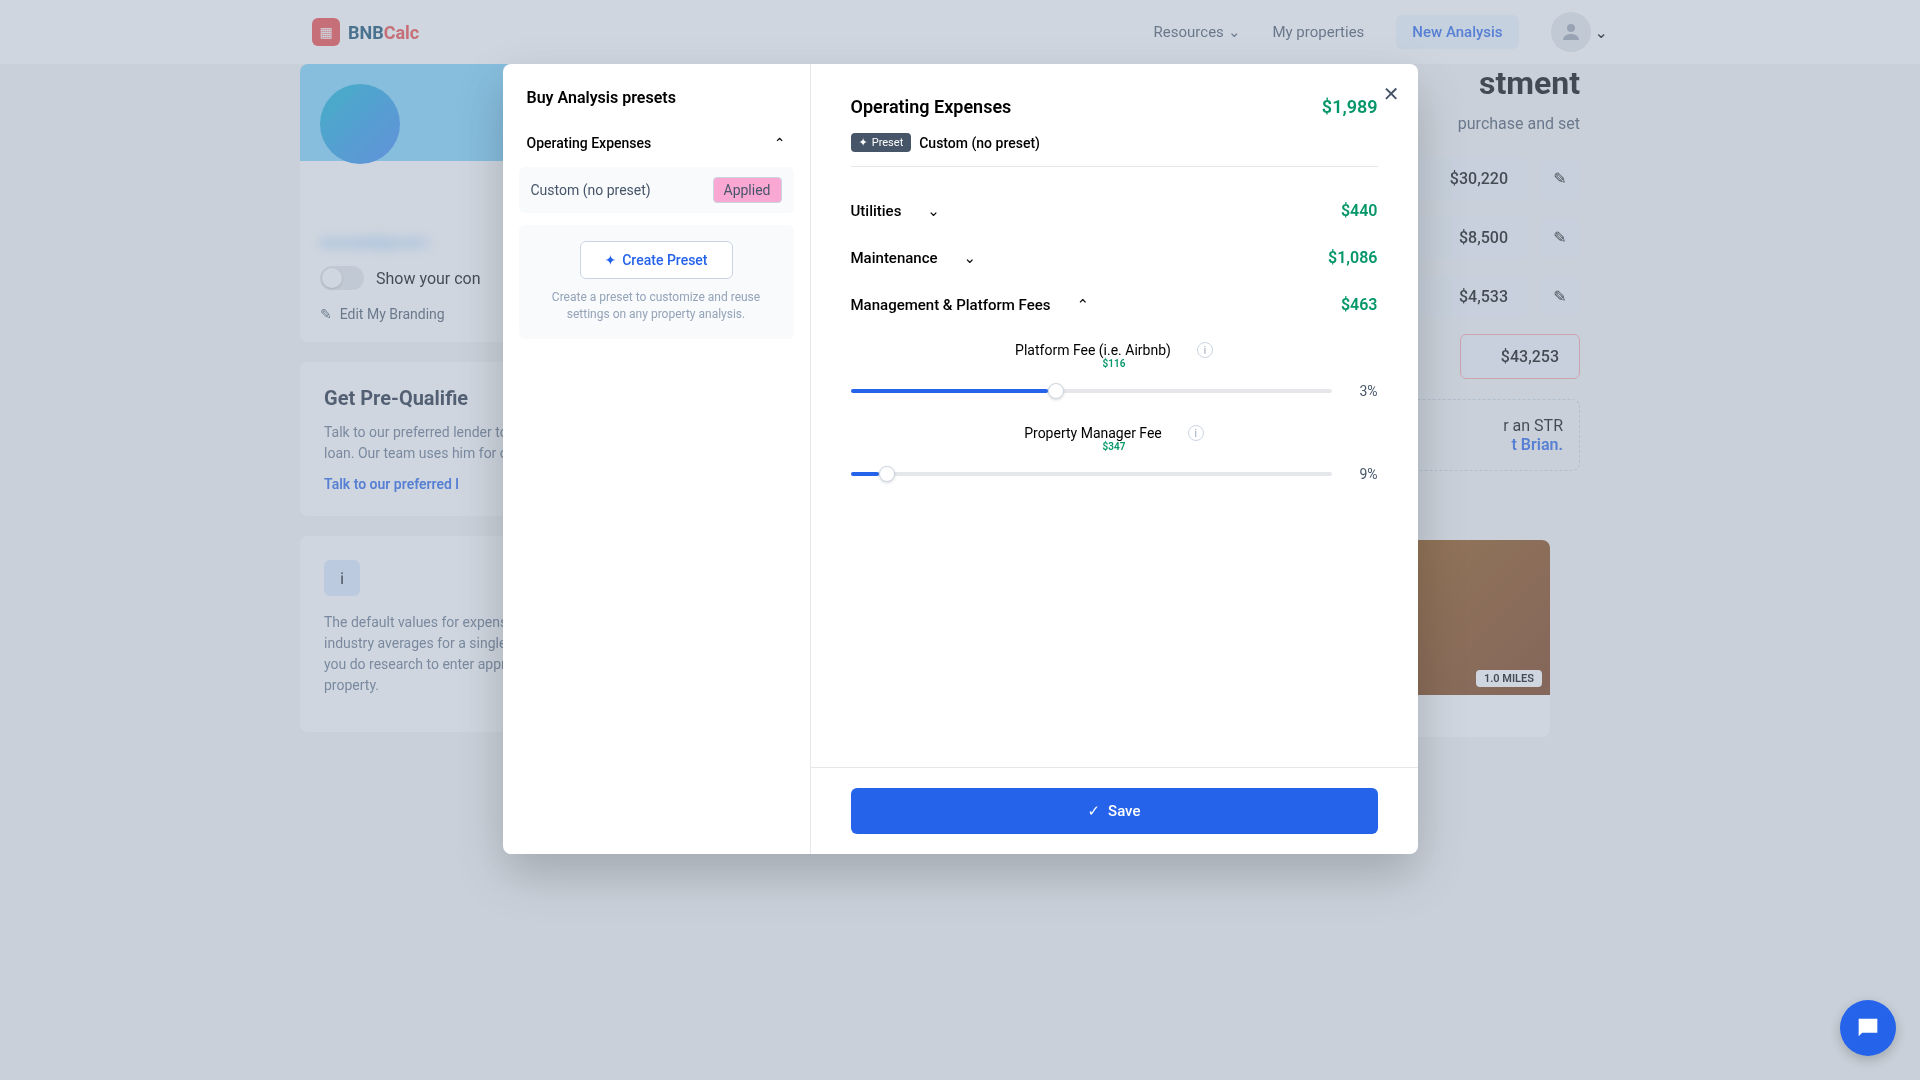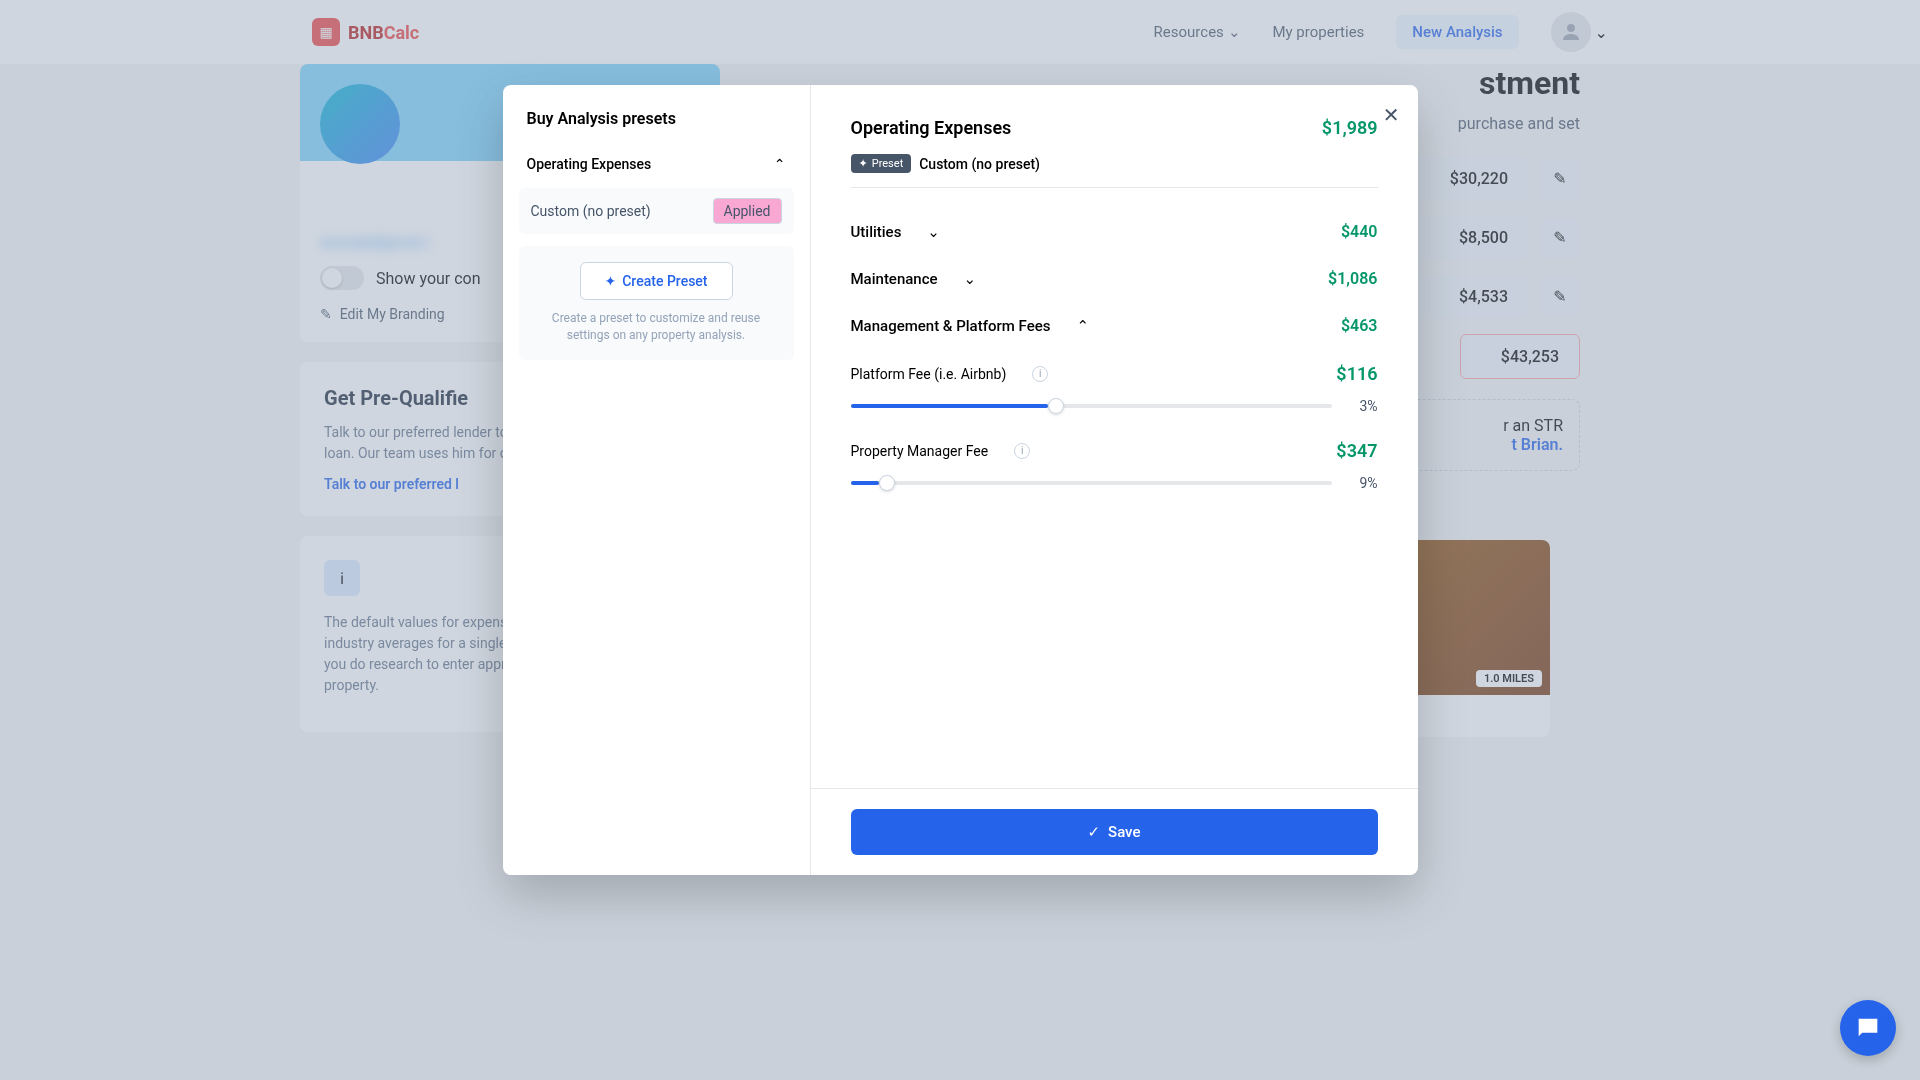--- a/index.html
+++ b/index.html
@@ -3,21 +3,21 @@
 <meta charset="utf-8">
 <style>
 * { margin: 0; padding: 0; box-sizing: border-box; font-family: -apple-system, BlinkMacSystemFont, 'Segoe UI', Roboto, sans-serif; }
 body { background: #f5f5f5; width: 1920px; height: 1080px; overflow: hidden; position: relative; }
 
 
 .header { background: #fff; height: 64px; display: flex; align-items: center; padding: 0 32px; justify-content: space-between; }
 .logo { display: flex; align-items: center; gap: 8px; margin-left: 280px; }
 .logo-icon { width: 28px; height: 28px; background: #ef4444; border-radius: 6px; display: flex; align-items: center; justify-content: center; color: #fff; font-size: 14px; }
 .logo-text { font-weight: 700; font-size: 18px; }
-.logo-text .bnb { color: #b91c1c; }
+.logo-text .bnb { color: #0c4a6e; }
 .logo-text .calc { color: #ef4444; }
 .nav-right { display: flex; align-items: center; gap: 32px; margin-right: 280px; }
 .nav-link { color: #475569; font-size: 15px; text-decoration: none; display: flex; align-items: center; gap: 4px; }
 .btn-new { background: #eff6ff; color: #2563eb; padding: 8px 16px; border-radius: 6px; font-size: 15px; font-weight: 500; border: none; }
 .avatar { width: 40px; height: 40px; border-radius: 50%; background: #e5e7eb; display: flex; align-items: center; justify-content: center; }
 .avatar svg { width: 24px; height: 24px; fill: #9ca3af; }
 
 
 .bg-content { padding: 0 300px; display: flex; gap: 60px; margin-top: 0; }
 .left-col { width: 420px; }
@@ -46,21 +46,21 @@
 .comp-grid { display: flex; gap: 20px; }
 .comp-card { background: #fff; border-radius: 8px; overflow: hidden; width: 375px; }
 .comp-img { width: 100%; height: 155px; background: linear-gradient(135deg, #8b7355, #5d4e37); position: relative; }
 .comp-badge { position: absolute; bottom: 8px; left: 8px; background: #fecaca; color: #dc2626; width: 24px; height: 24px; border-radius: 4px; display: flex; align-items: center; justify-content: center; font-weight: 700; font-size: 12px; }
 .comp-badge.b { background: #dbeafe; color: #2563eb; }
 .comp-dist { position: absolute; bottom: 8px; right: 8px; background: #fff; padding: 2px 8px; border-radius: 4px; font-size: 11px; font-weight: 600; }
 .comp-info { padding: 12px; font-size: 15px; color: #475569; }
 
 
 .overlay { position: fixed; inset: 0; background: rgba(148, 163, 184, 0.45); display: flex; align-items: flex-start; justify-content: center; padding-top: 64px; }
-.modal { background: #fff; border-radius: 8px; width: 915px; height: 790px; display: flex; overflow: hidden; box-shadow: 0 20px 50px rgba(0,0,0,0.2); margin-top: 21px; }
+.modal { background: #fff; border-radius: 8px; width: 915px; height: 790px; display: flex; overflow: hidden; box-shadow: 0 20px 50px rgba(0,0,0,0.2); }
 .modal-left { width: 308px; border-right: 1px solid #e5e7eb; padding: 24px 16px; }
 .modal-left h4 { font-size: 16px; font-weight: 600; margin-bottom: 20px; padding-left: 8px; }
 .preset-section { display: flex; justify-content: space-between; align-items: center; padding: 8px; font-size: 14px; font-weight: 500; cursor: pointer; }
 .preset-item { display: flex; justify-content: space-between; align-items: center; padding: 10px 12px; background: #f8fafc; border-radius: 6px; margin-top: 8px; }
 .preset-item span { font-size: 14px; color: #475569; }
 .applied-badge { background: #f9a8d4; border: 1px solid #cbd5e1; color: #94a3b8; font-size: 11px; padding: 4px 10px; border-radius: 4px; }
 .create-box { background: #f8fafc; border-radius: 6px; padding: 16px; margin-top: 12px; text-align: center; }
 .btn-create { background: #fff; border: 1px solid #cbd5e1; color: #2563eb; padding: 10px 24px; border-radius: 6px; font-size: 14px; font-weight: 500; display: inline-flex; align-items: center; gap: 6px; }
 .create-box p { font-size: 12px; color: #94a3b8; margin-top: 10px; line-height: 1.4; }
 
@@ -73,23 +73,23 @@
 .preset-tag-row { display: flex; align-items: center; gap: 8px; margin-bottom: 14px; }
 .preset-tag { background: #475569; color: #fff; font-size: 11px; padding: 3px 8px; border-radius: 4px; display: inline-flex; align-items: center; gap: 4px; }
 .custom-label { font-size: 14px; font-weight: 500; }
 .default-row { display: flex; align-items: center; gap: 10px; margin-bottom: 20px; }
 .checkbox { width: 16px; height: 16px; border: 1px solid #cbd5e1; border-radius: 3px; }
 .default-row span { color: #94a3b8; font-size: 14px; }
 .divider { border-top: 1px solid #e5e7eb; margin-bottom: 20px; }
 .expense-row { display: flex; justify-content: space-between; align-items: center; padding: 14px 0; }
 .expense-label { display: flex; align-items: center; gap: 26px; font-size: 15px; font-weight: 500; }
 .expense-amount { color: #059669; font-size: 16px; font-weight: 600; }
-.sub-row { padding-left: 0; }
+.sub-row { padding-left: 0; flex-direction: column; }
 .sub-row .expense-label { font-size: 14px; font-weight: 400; }
-.sub-row .expense-amount { font-size: 18px; }
+.sub-row .expense-amount { font-size: 10px; }
 .info-i { width: 16px; height: 16px; border: 1px solid #cbd5e1; border-radius: 50%; display: inline-flex; align-items: center; justify-content: center; font-size: 10px; color: #94a3b8; }
 .slider-row { display: flex; align-items: center; gap: 16px; margin-bottom: 12px; }
 .slider { flex: 1; height: 4px; background: #e5e7eb; border-radius: 2px; position: relative; }
 .slider-fill { height: 100%; background: #2563eb; border-radius: 2px; position: absolute; }
 .slider-thumb { width: 16px; height: 16px; background: #fff; border: 1px solid #cbd5e1; border-radius: 50%; position: absolute; top: -6px; box-shadow: 0 1px 3px rgba(0,0,0,0.15); }
 .slider-pct { font-size: 14px; color: #475569; min-width: 30px; text-align: right; }
 .modal-footer { padding: 20px 40px; border-top: 1px solid #e5e7eb; }
 .btn-save { width: 100%; background: #2563eb; color: #fff; border: none; padding: 14px; border-radius: 6px; font-size: 15px; font-weight: 500; display: flex; align-items: center; justify-content: center; gap: 8px; }
 
 .chat-fab { position: fixed; bottom: 24px; right: 24px; width: 56px; height: 56px; background: #2563eb; border-radius: 50%; display: flex; align-items: center; justify-content: center; box-shadow: 0 4px 12px rgba(0,0,0,0.2); }

